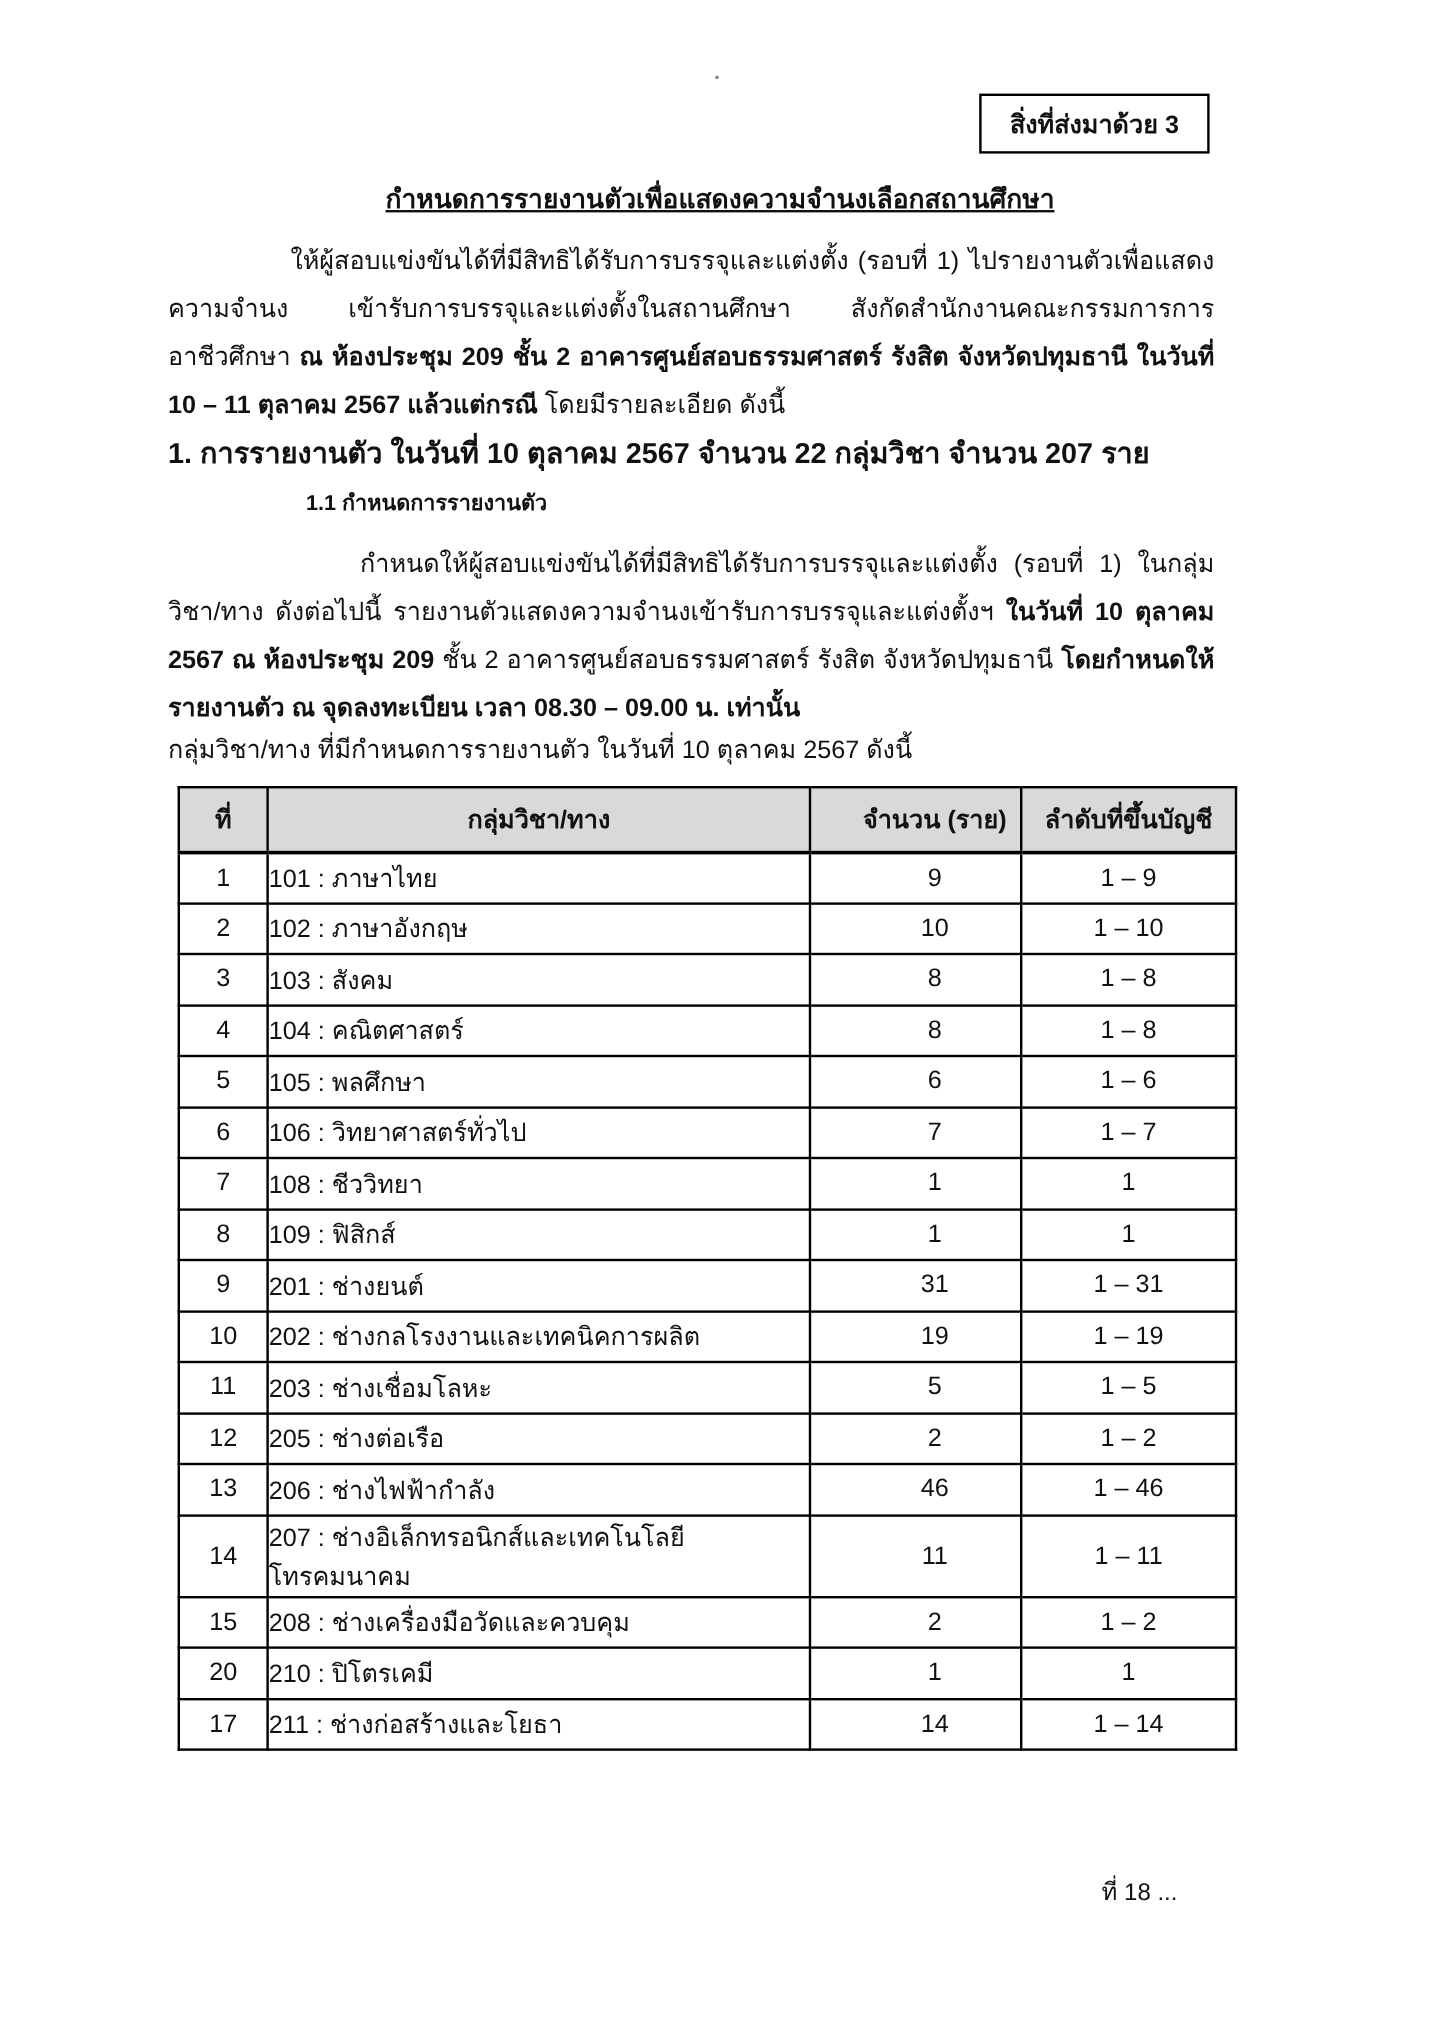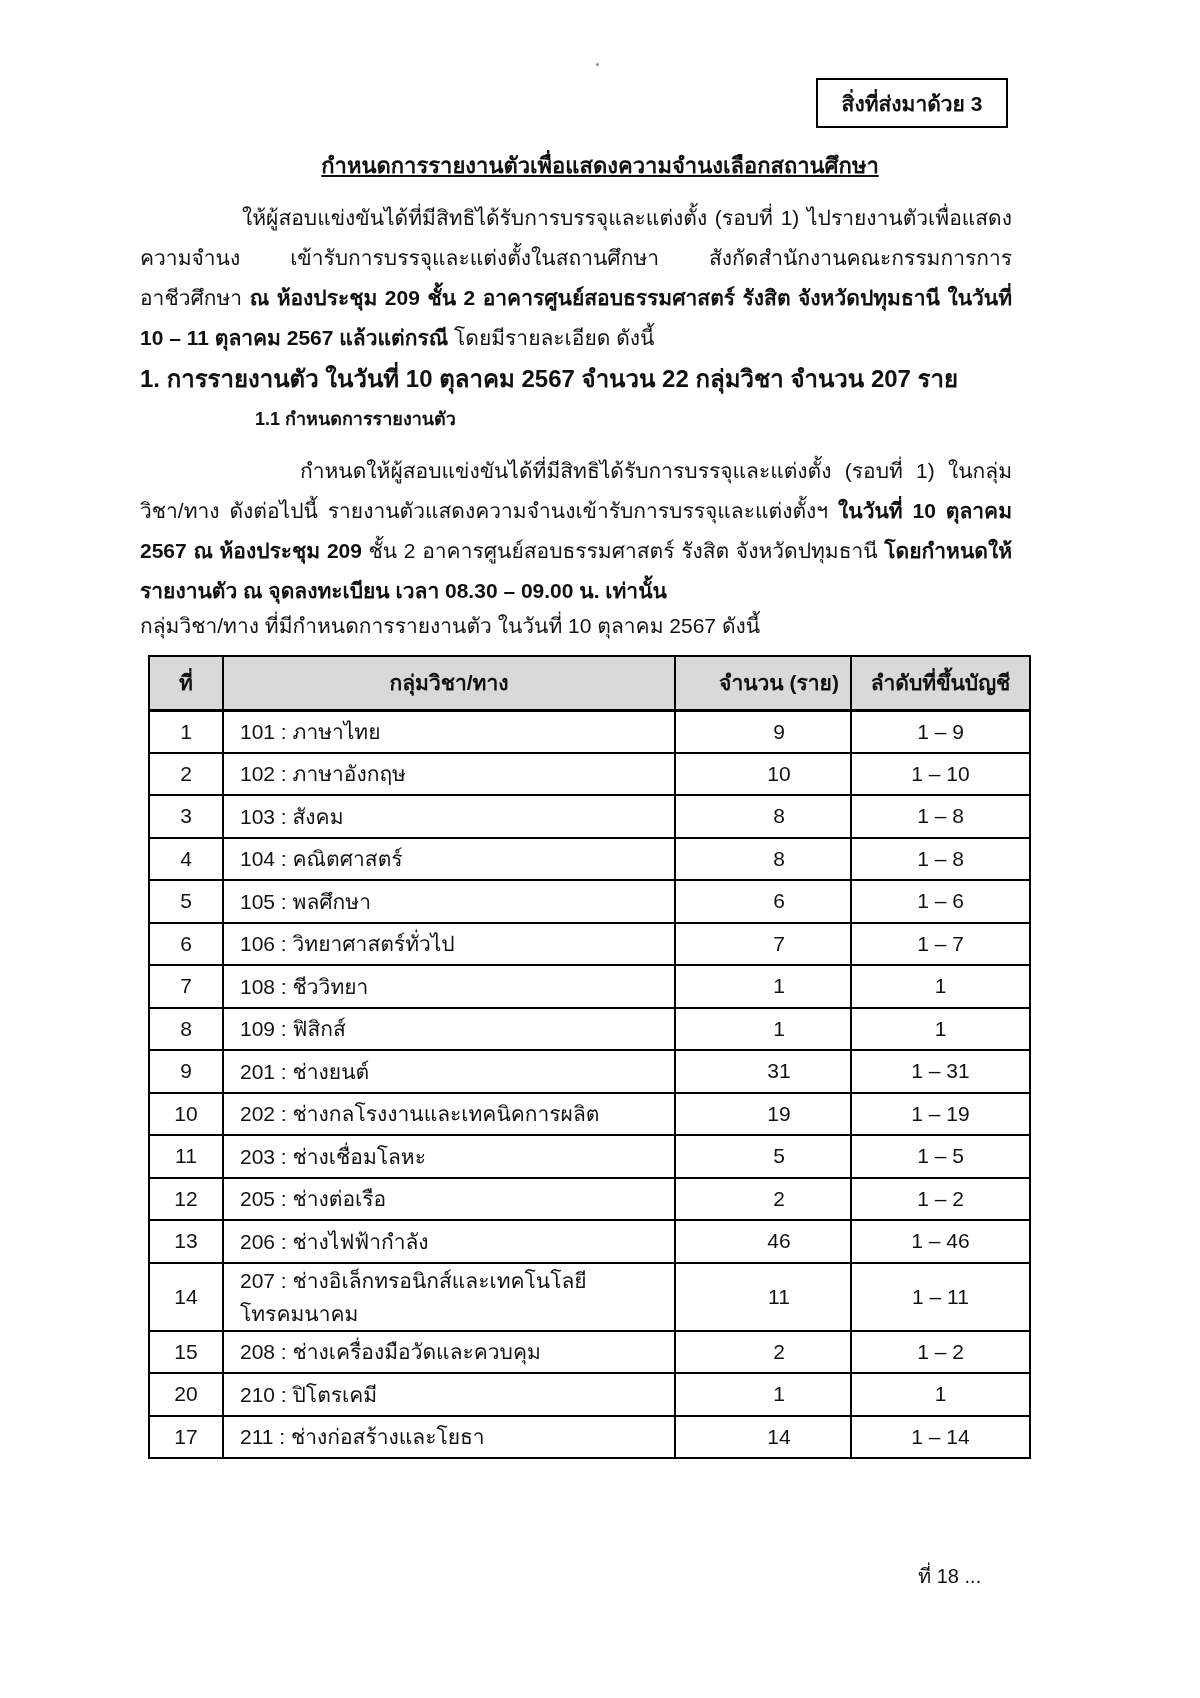--- a/index.html
+++ b/index.html
@@ -59,21 +59,21 @@
   }
   table.report th, table.report td { border:2px solid #000; }
   table.report thead tr { background:#d9d9d9; }
   table.report th {
     height:54px; font-weight:bold; text-align:center;
     border-bottom-width:3px;
   }
   table.report td { height:42.5px; }
   .col0 { width:74px;  text-align:center; }
   .col1 { width:452px; text-align:left; }
-  td.col1 { padding-left:16px; }
+  td.col1 { padding-left:0; }
   .col2 { width:176px; text-align:center;padding-left:32px; }
   .col3 { width:179px; text-align:center; }
 
   .footer-note {
     position:absolute; left:918px; top:1560px;
     font-size:20px;
   }
   .scan-dot {
     position:absolute; left:596px; top:63px;
     width:3px; height:3px; border-radius:50%;

